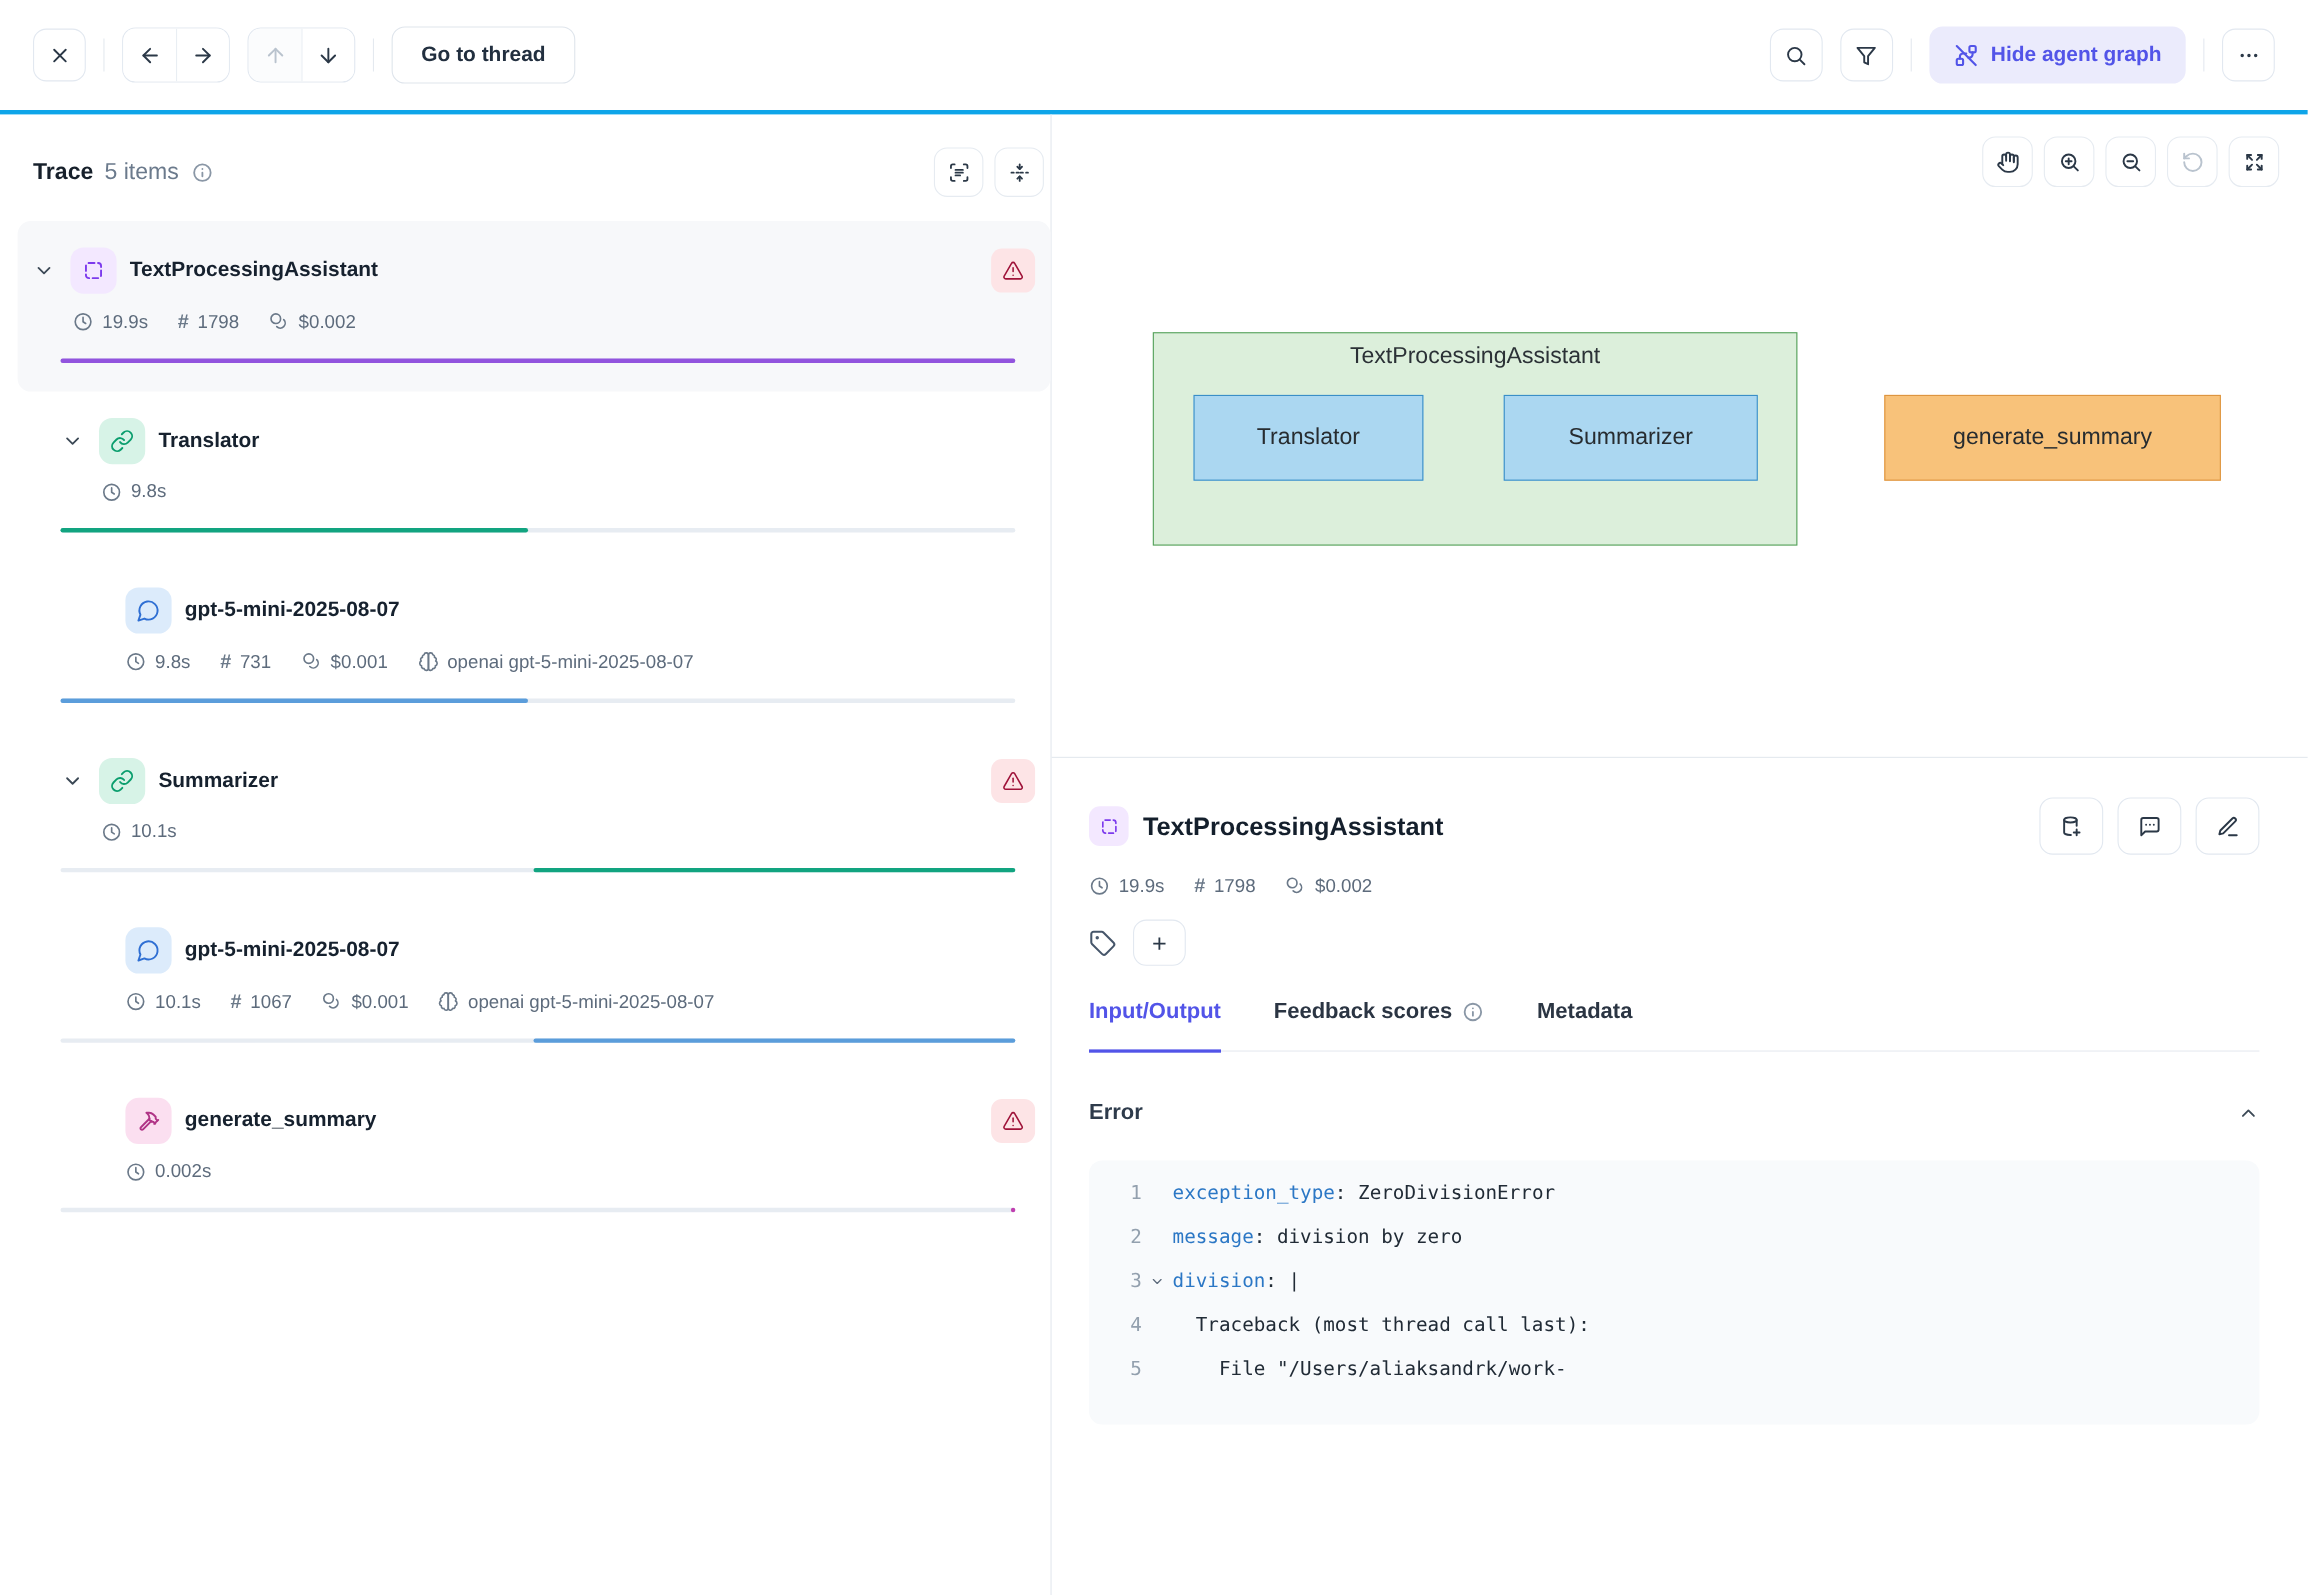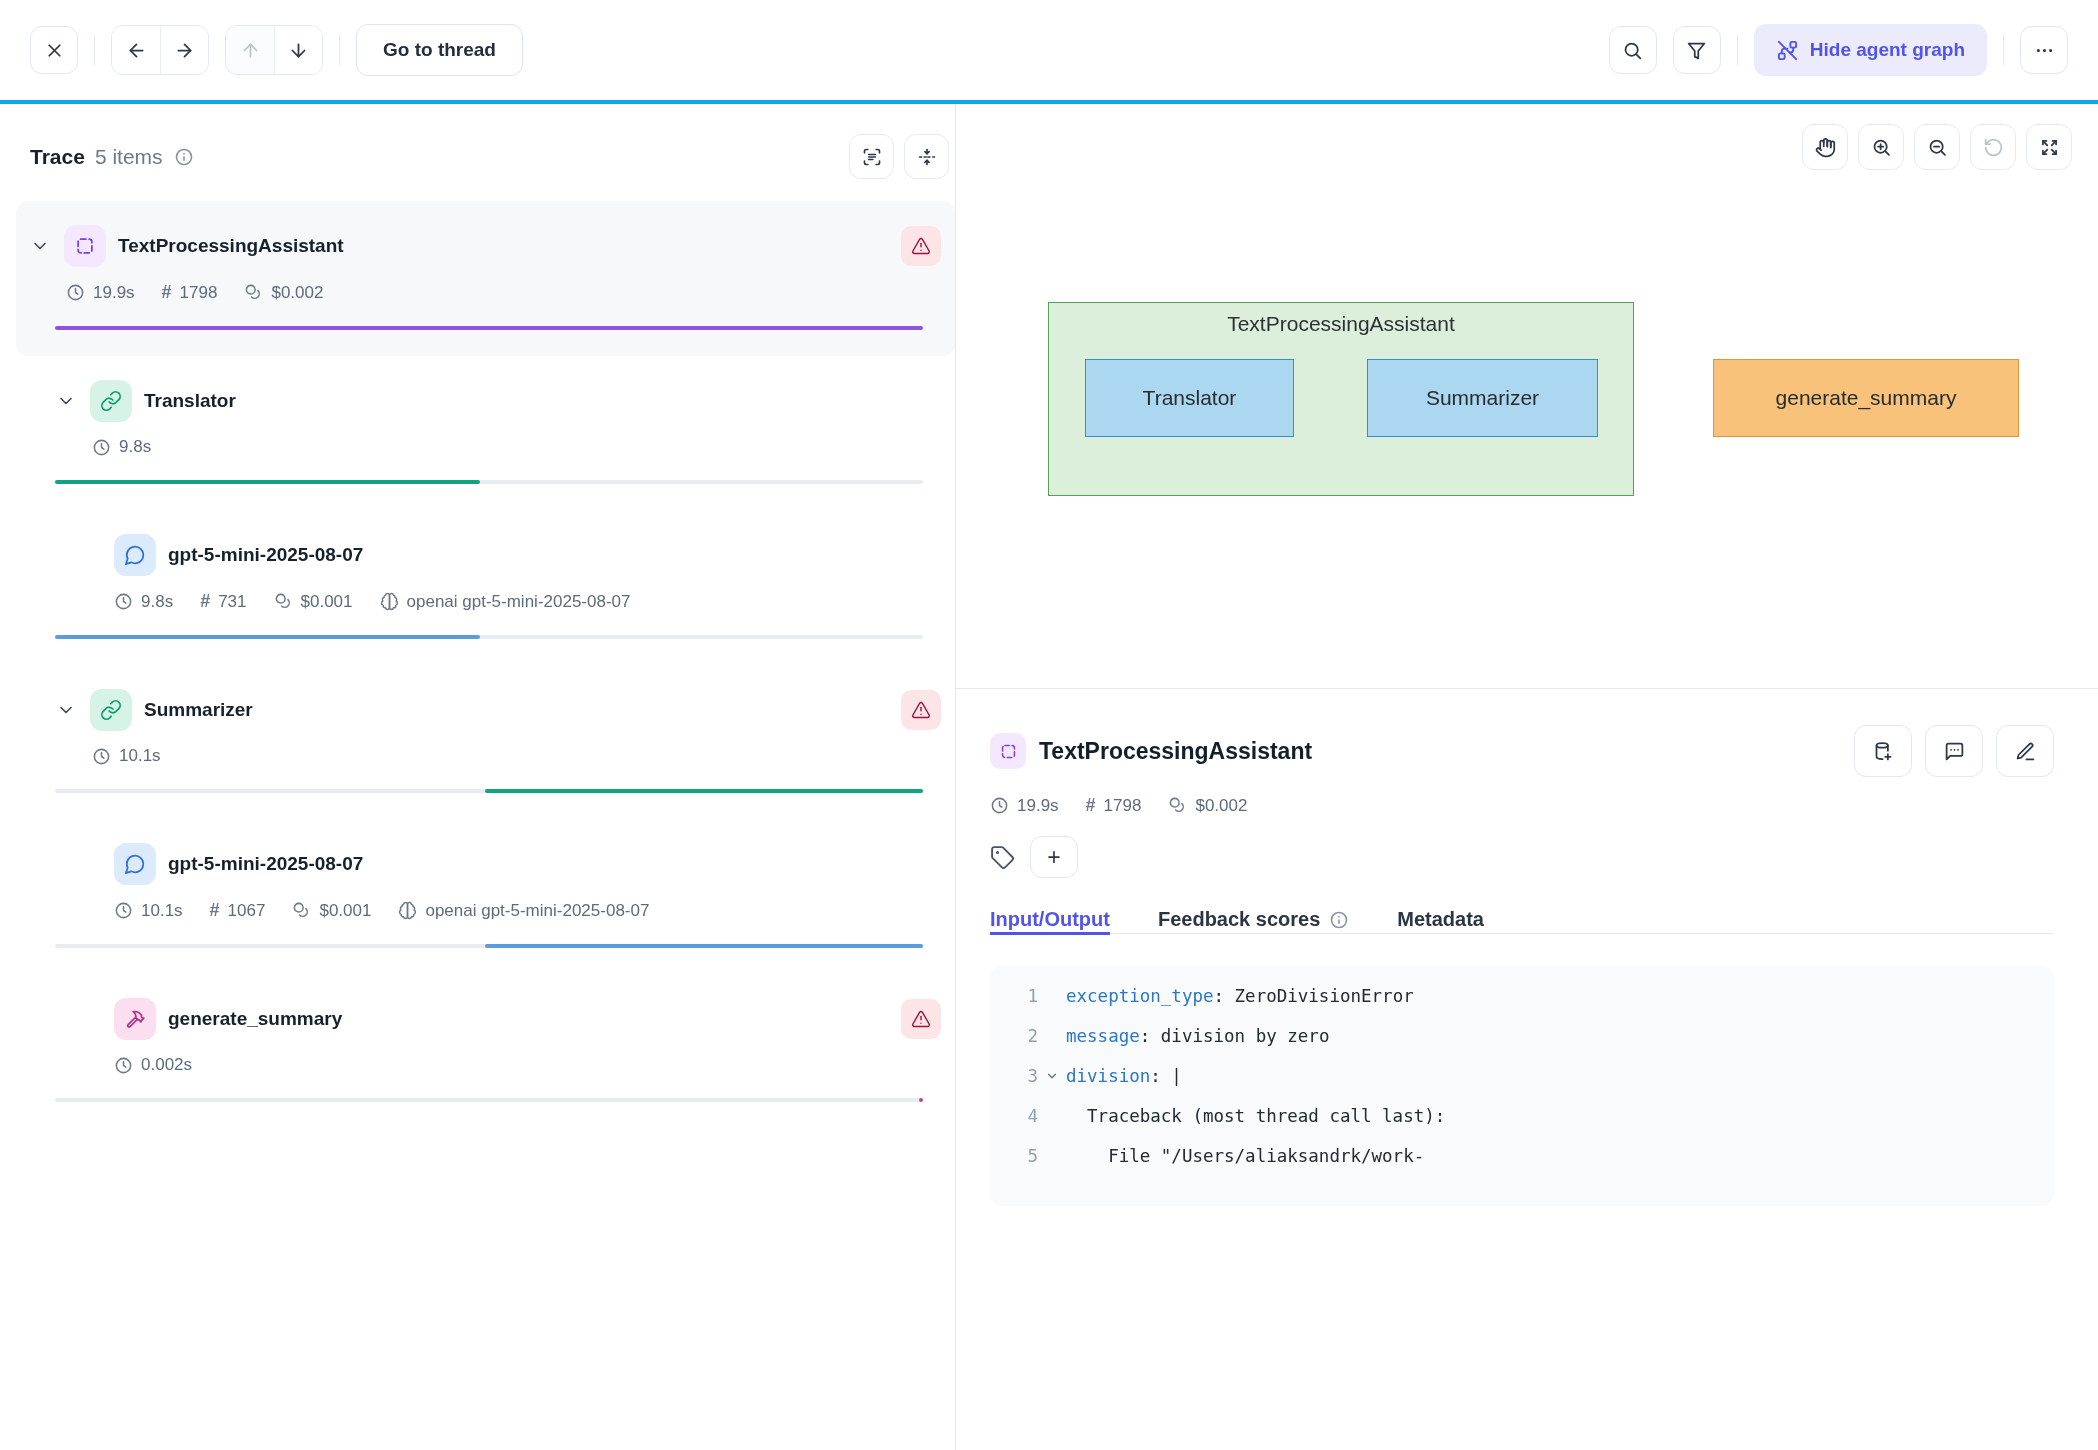--- a/index.html
+++ b/index.html
@@ -106,21 +106,21 @@
            justify-content:center; cursor:pointer; }
   .d-meta { display:flex; align-items:center; gap:27px; margin-top:18px;
             color:#5d6b7c; font-size:17px; }
   .d-tags { display:flex; align-items:center; gap:15px; margin-top:20px; color:#46566a; }
   .d-tags .ic { width:25px; height:25px; stroke-width:1.8; }
   .tag-add { width:48px; height:42px; border:1px solid #e2e8f0; border-radius:12px;
              background:#fff; color:#2b3847; font-size:23px; display:flex;
              align-items:center; justify-content:center; cursor:pointer; }
 
   .tabs { display:flex; gap:48px; margin-top:30px; border-bottom:1px solid #e6eaf0; }
-  .tab { padding-bottom:1px; font-size:20px; font-weight:600; color:#2b3543;
+  .tab { padding-bottom:23px; font-size:20px; font-weight:600; color:#2b3543;
          display:flex; align-items:center; gap:9px; cursor:pointer;
          border-bottom:3px solid transparent; margin-bottom:-2px; }
   .tab.active { color:#5254e8; border-bottom-color:#5254e8; }
   .tab .ic { width:20px; height:20px; color:#8a97a6; }
 
   .sec-head { display:flex; align-items:center; margin-top:44px; }
   .sec-title { font-size:20px; font-weight:600; color:#2e3b4b; }
   .sec-chev { margin-left:auto; color:#3c4956; cursor:pointer; }
 
   .code-card { margin-top:32px; background:#f8fafc; border-radius:12px; overflow:hidden; }
@@ -615,20 +615,28 @@
               <circle cx="12" cy="12" r="9"></circle>
               <path d="M12 16v-4"></path>
               <path d="M12 8h.01"></path>
             </svg>
         </div>
         <div class="tab">
           <span>Metadata</span>
         </div>
       </div>
 
+      <div class="sec-head">
+        <span class="sec-title">Error</span>
+        <span class="sec-chev">
+            <svg class="ic" viewBox="0 0 24 24" style="width:20px;height:20px">
+              <path d="m6 15 6-6 6 6"></path>
+            </svg>
+          </span>
+      </div>
 
       <div class="code-card">
         <div class="code-body">
           <div class="cline">
             <span class="lnum">1</span>
               <span class="lfold"></span>
               <span class="lkey">exception_type</span>
               <span class="lrest">: ZeroDivisionError</span>
           </div>
           <div class="cline">

